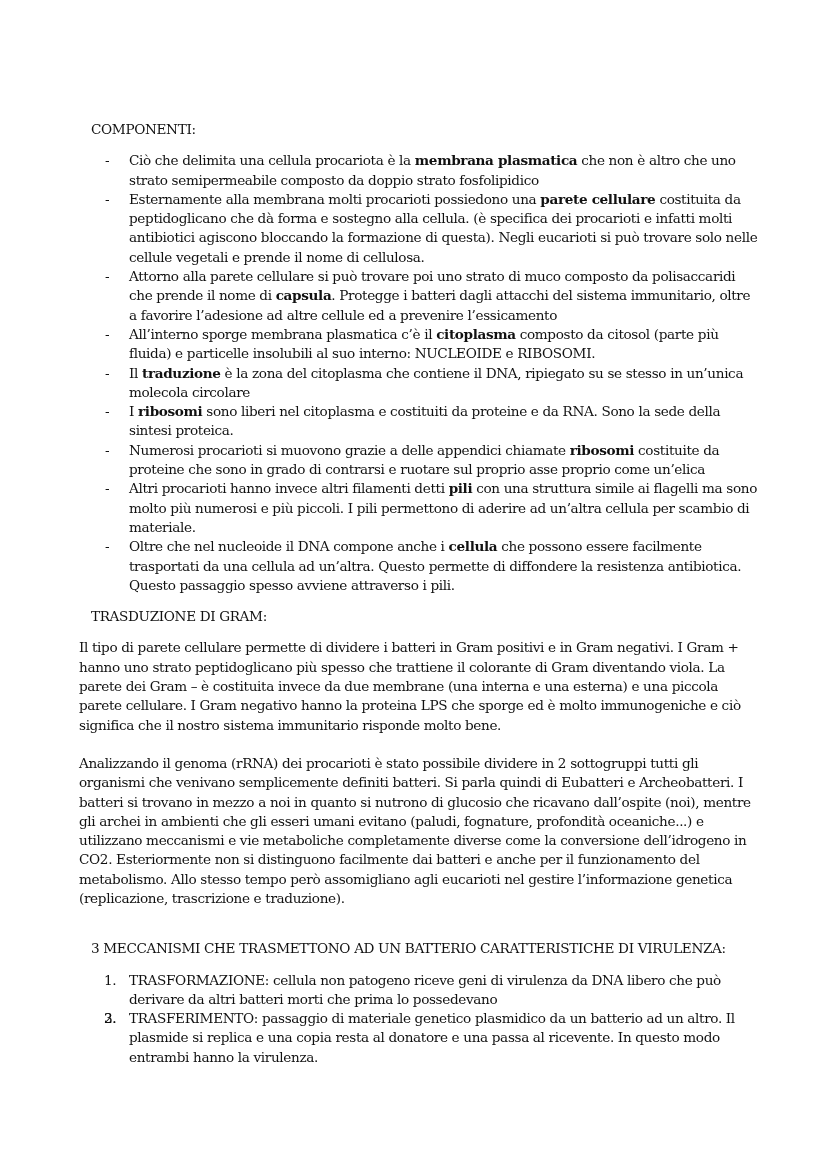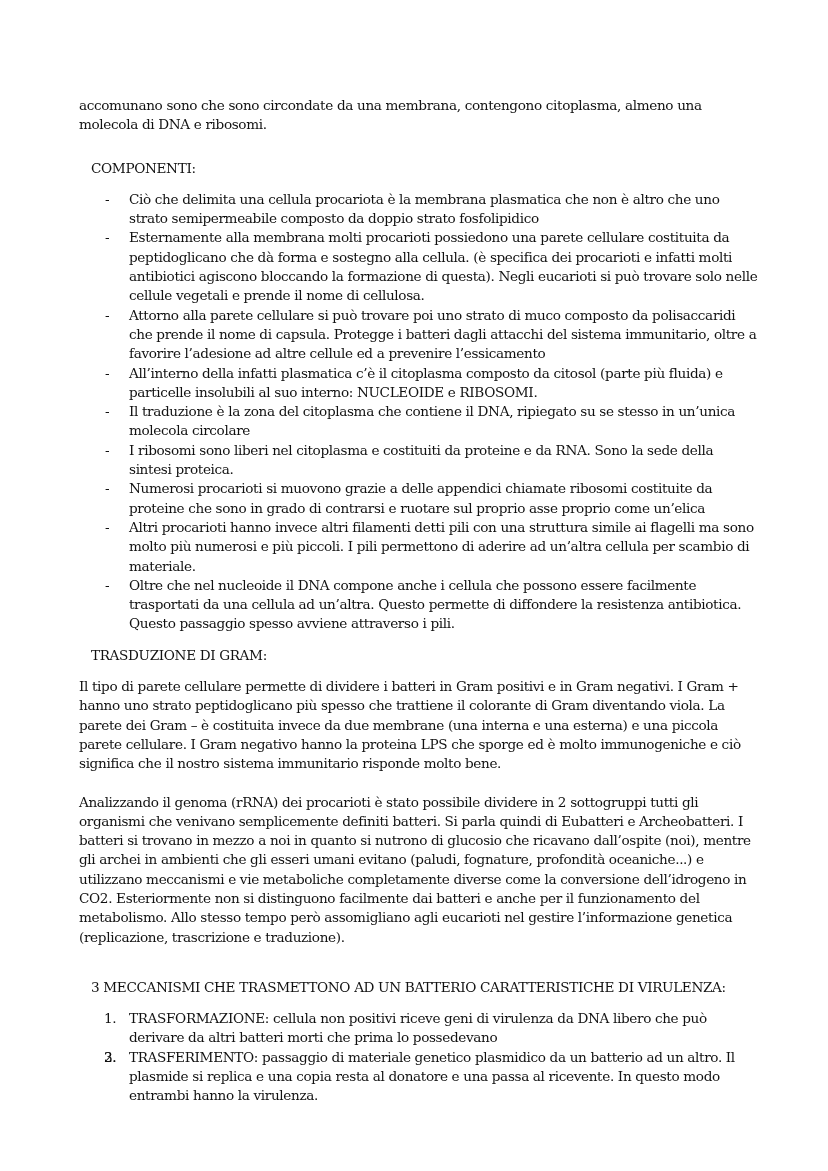--- a/index.html
+++ b/index.html
@@ -11,50 +11,49 @@
     letter-spacing: -0.35px; word-spacing: 0px;
   }
   p { margin: 0; }
   .gap { height: 19px; }
   .gap-s { height: 12px; }
   .heading { margin: 12px; }
   ul.dash, ol.num { margin: 0; padding: 0; list-style: none; }
   ul.dash li, ol.num li { position: relative; padding-left: 50px; }
   ul.dash li .mark { position: absolute; left: 26px; top: 0; }
   ol.num li .mark { position: absolute; left: 25px; top: 0; }
-  b { font-weight: normal; }
+  b { font-weight: bold; }
 </style>
 </head>
 <body>
 
 <div class="page">
 
-  <p>accomunano sono che sono circondate da una membrana, contengono citoplasma, almeno una molecola di DNA e ribosomi.</p>
   <div class="gap-s"></div>
 
   <p class="heading">COMPONENTI:</p>
   <ul class="dash">
     <li><span class="mark">-</span><span>Ciò che delimita una cellula procariota è la </span><b>membrana plasmatica</b><span> che non è altro che uno strato semipermeabile composto da doppio strato fosfolipidico</span></li>
     <li><span class="mark">-</span><span>Esternamente alla membrana molti procarioti possiedono una </span><b>parete cellulare</b><span> costituita da peptidoglicano che dà forma e sostegno alla cellula. (è specifica dei procarioti e infatti molti antibiotici agiscono bloccando la formazione di questa). Negli eucarioti si può trovare solo nelle cellule vegetali e prende il nome di cellulosa.</span></li>
     <li><span class="mark">-</span><span>Attorno alla parete cellulare si può trovare poi uno strato di muco composto da polisaccaridi che prende il nome di </span><b>capsula</b><span>. Protegge i batteri dagli attacchi del sistema immunitario, oltre a favorire l’adesione ad altre cellule ed a prevenire l’essicamento</span></li>
-    <li><span class="mark">-</span><span>All’interno della infatti plasmatica c’è il </span><b>citoplasma</b><span> composto da citosol (parte più fluida) e particelle insolubili al suo interno: NUCLEOIDE e RIBOSOMI.</span></li>
+    <li><span class="mark">-</span><span>All’interno sporge membrana plasmatica c’è il </span><b>citoplasma</b><span> composto da citosol (parte più fluida) e particelle insolubili al suo interno: NUCLEOIDE e RIBOSOMI.</span></li>
     <li><span class="mark">-</span><span>Il </span><b>traduzione</b><span> è la zona del citoplasma che contiene il DNA, ripiegato su se stesso in un’unica molecola circolare</span></li>
     <li><span class="mark">-</span><span>I </span><b>ribosomi</b><span> sono liberi nel citoplasma e costituiti da proteine e da RNA. Sono la sede della sintesi proteica.</span></li>
     <li><span class="mark">-</span><span>Numerosi procarioti si muovono grazie a delle appendici chiamate </span><b>ribosomi</b><span> costituite da proteine che sono in grado di contrarsi e ruotare sul proprio asse proprio come un’elica</span></li>
     <li><span class="mark">-</span><span>Altri procarioti hanno invece altri filamenti detti </span><b>pili</b><span> con una struttura simile ai flagelli ma sono molto più numerosi e più piccoli. I pili permettono di aderire ad un’altra cellula per scambio di materiale.</span></li>
     <li><span class="mark">-</span><span>Oltre che nel nucleoide il DNA compone anche i </span><b>cellula</b><span> che possono essere facilmente trasportati da una cellula ad un’altra. Questo permette di diffondere la resistenza antibiotica. Questo passaggio spesso avviene attraverso i pili.</span></li>
   </ul>
 
   <p class="heading">TRASDUZIONE DI GRAM:</p>
   <p>Il tipo di parete cellulare permette di dividere i batteri in Gram positivi e in Gram negativi. I Gram + hanno uno strato peptidoglicano più spesso che trattiene il colorante di Gram diventando viola. La parete dei Gram – è costituita invece da due membrane (una interna e una esterna) e una piccola parete cellulare. I Gram negativo hanno la proteina LPS che sporge ed è molto immunogeniche e ciò significa che il nostro sistema immunitario risponde molto bene.</p>
   <div class="gap"></div>
 
   <p>Analizzando il genoma (rRNA) dei procarioti è stato possibile dividere in 2 sottogruppi tutti gli organismi che venivano semplicemente definiti batteri. Si parla quindi di Eubatteri e Archeobatteri. I batteri si trovano in mezzo a noi in quanto si nutrono di glucosio che ricavano dall’ospite (noi), mentre gli archei in ambienti che gli esseri umani evitano (paludi, fognature, profondità oceaniche...) e utilizzano meccanismi e vie metaboliche completamente diverse come la conversione dell’idrogeno in CO2. Esteriormente non si distinguono facilmente dai batteri e anche per il funzionamento del metabolismo. Allo stesso tempo però assomigliano agli eucarioti nel gestire l’informazione genetica (replicazione, trascrizione e traduzione).</p>
   <div class="gap"></div>
 
   <p class="heading">3 MECCANISMI CHE TRASMETTONO AD UN BATTERIO CARATTERISTICHE DI VIRULENZA:</p>
   <ol class="num">
-    <li><span class="mark">1.</span><span>TRASFORMAZIONE: cellula non positivi riceve geni di virulenza da DNA libero che può derivare da altri batteri morti che prima lo possedevano</span></li>
+    <li><span class="mark">1.</span><span>TRASFORMAZIONE: cellula non patogeno riceve geni di virulenza da DNA libero che può derivare da altri batteri morti che prima lo possedevano</span></li>
     <li><span class="mark">2.</span></li>
     <li><span class="mark">3.</span><span>TRASFERIMENTO: passaggio di materiale genetico plasmidico da un batterio ad un altro. Il plasmide si replica e una copia resta al donatore e una passa al ricevente. In questo modo entrambi hanno la virulenza.</span></li>
   </ol>
 
 </div>
 
 </body></html>

